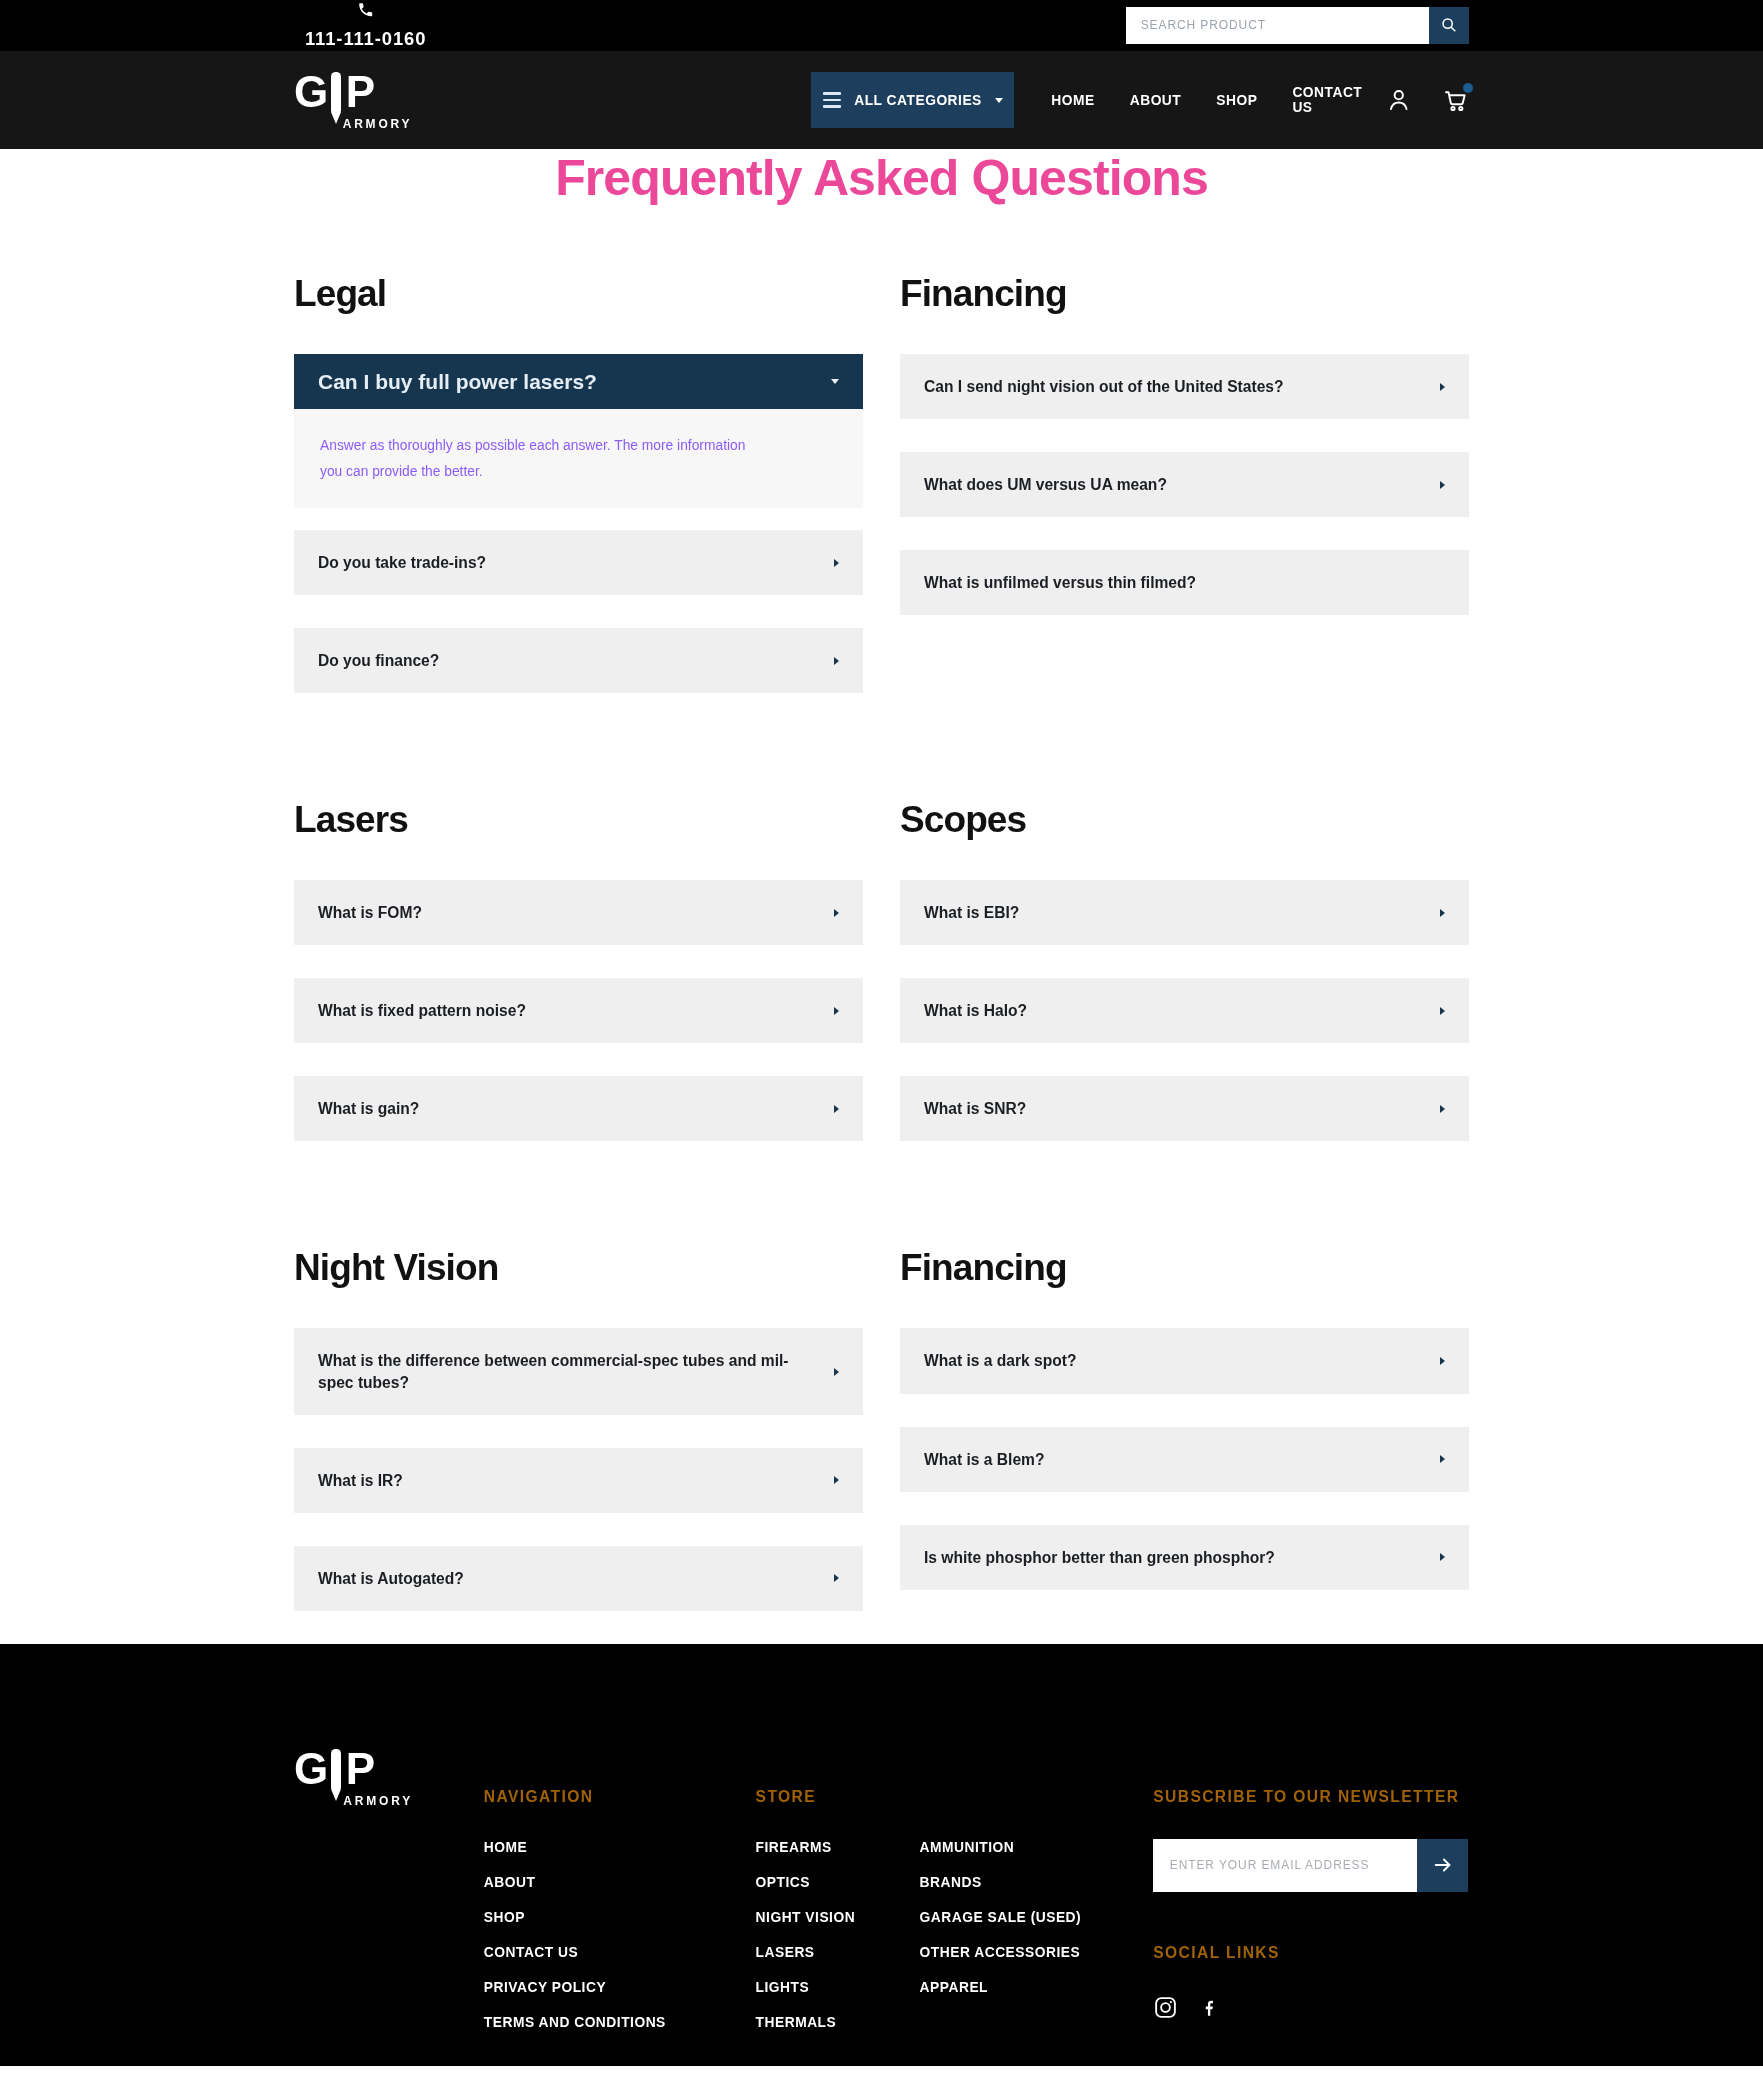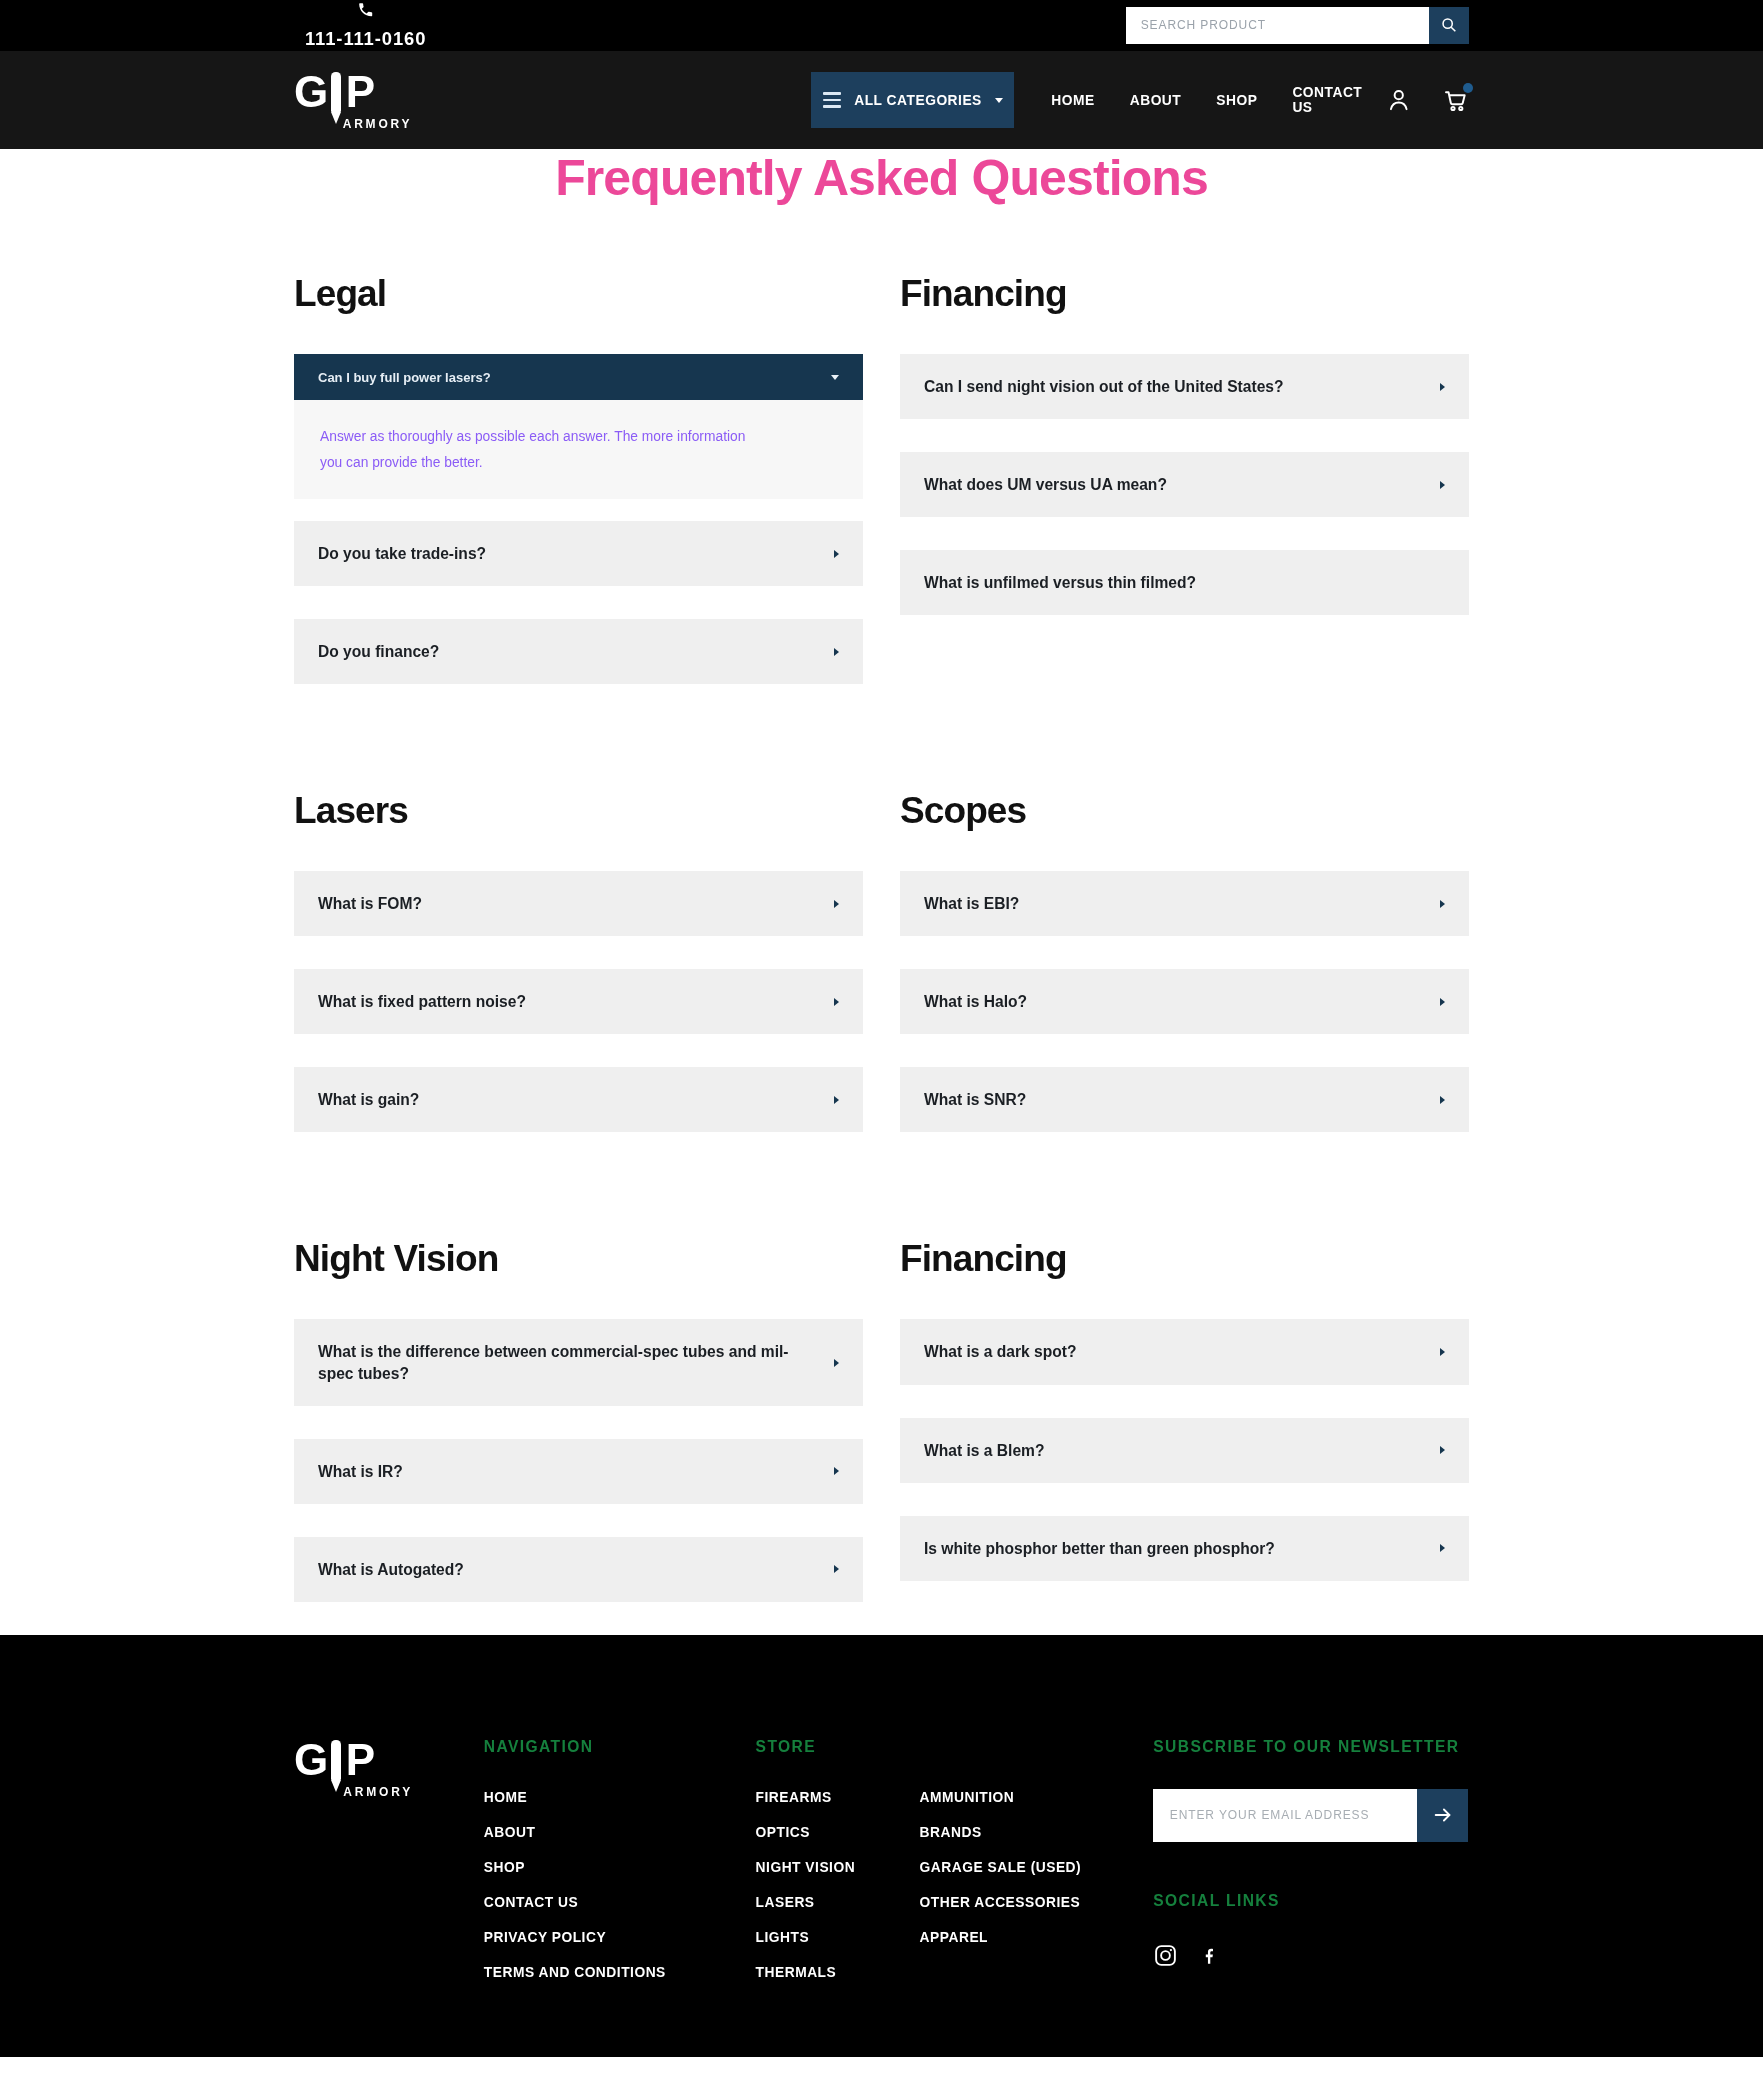--- a/index.html
+++ b/index.html
@@ -45,32 +45,32 @@
   .faq-grid { width:1175px; margin:0 auto; display:grid; grid-template-columns:569px 569px; column-gap:37px; row-gap:73px; }
   .faq-section h2 { font-size:37px; font-weight:700; color:#111; letter-spacing:-0.9px; margin-bottom:39px; }
 
   .acc-item { background:#efefef; padding:22px 24px; display:flex; align-items:center; justify-content:space-between; margin-bottom:33px; cursor:pointer; }
   .acc-item .q { font-size:15.6px; font-weight:700; color:#1b1f24; line-height:1.35; padding-right:24px; }
   .tri-right { flex:none; width:0; height:0; border-top:4.6px solid transparent; border-bottom:4.6px solid transparent; border-left:5.5px solid #16364f; }
   .tri-down { flex:none; width:0; height:0; border-left:4.6px solid transparent; border-right:4.6px solid transparent; border-top:5.5px solid #eaf1f7; }
 
   .acc-expanded { margin-bottom:22px; }
   .acc-expanded .acc-head { background:#16364f; padding:15.6px 24px; display:flex; align-items:center; justify-content:space-between; cursor:pointer; }
-  .acc-expanded .acc-head .q { font-size:13px; font-weight:700; color:#e6eef5; }
+  .acc-expanded .acc-head .q { font-size:21px; font-weight:700; color:#e6eef5; }
   .acc-body { background:#f7f7f7; padding:24px 26px; }
   .acc-body p { font-size:13.8px; color:#8b5cf6; line-height:1.85; max-width:441px; }
 
   
   .footer { background:#000; height:422px; }
   .footer-inner { width:1175px; margin:0 auto; display:flex; padding-top:103px; }
   .f-logo-col { width:190px; }
   .f-nav-col { width:272px; }
   .f-store-col { width:398px; }
   .f-news-col { width:316px; }
-  .f-heading { color:#15803d; font-size:15.6px; font-weight:700; letter-spacing:1.4px; margin-bottom:33px; }
+  .f-heading { color:#a16207; font-size:15.6px; font-weight:700; letter-spacing:1.4px; margin-bottom:33px;margin-top:41px; }
   .f-links { list-style:none; }
   .f-links li { margin-bottom:19px; }
   .f-links a { color:#fff; font-size:13.8px; font-weight:700; letter-spacing:0.5px; text-decoration:none; cursor:pointer; }
   .store-cols { display:flex; }
   .store-c1 { width:164px; }
   .store-c2 { width:233px; }
 
   .news-form { display:flex; height:64px; margin-bottom:39px; }
   .news-form input { width:264px; height:53px; border:none; outline:none; padding:0 16.5px; font-size:12px; letter-spacing:0.9px; color:#333; font-family:"Liberation Sans", sans-serif; }
   .news-form input::placeholder { color:#a7adb3; }

